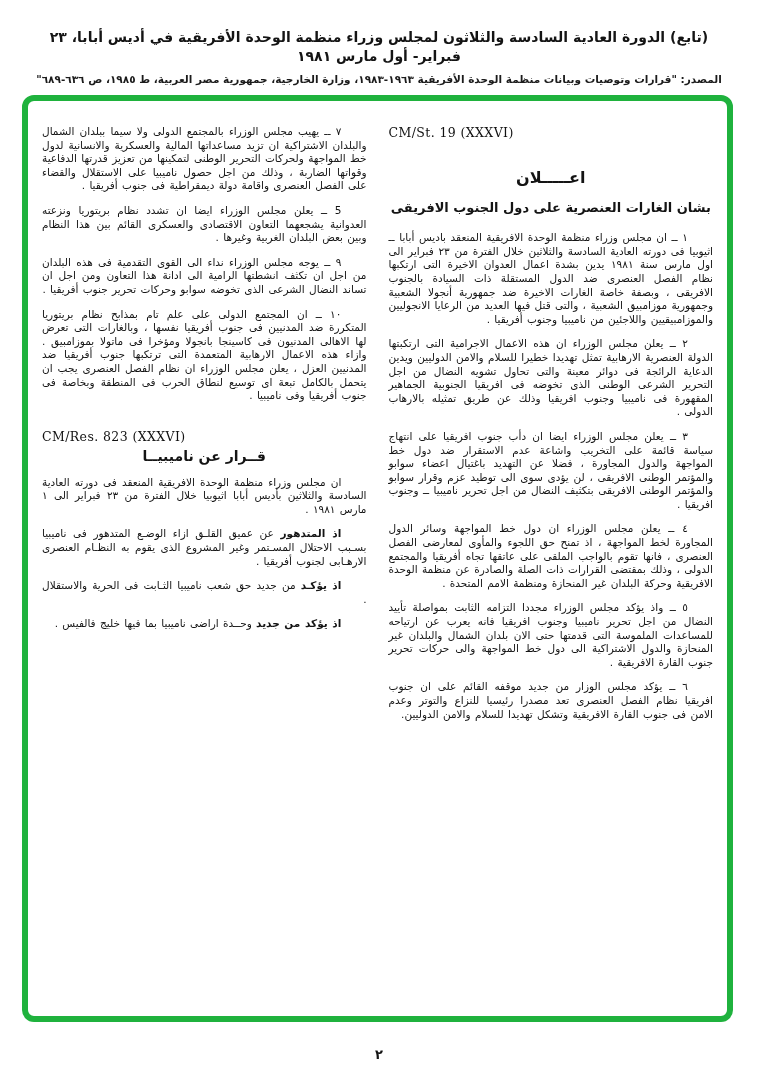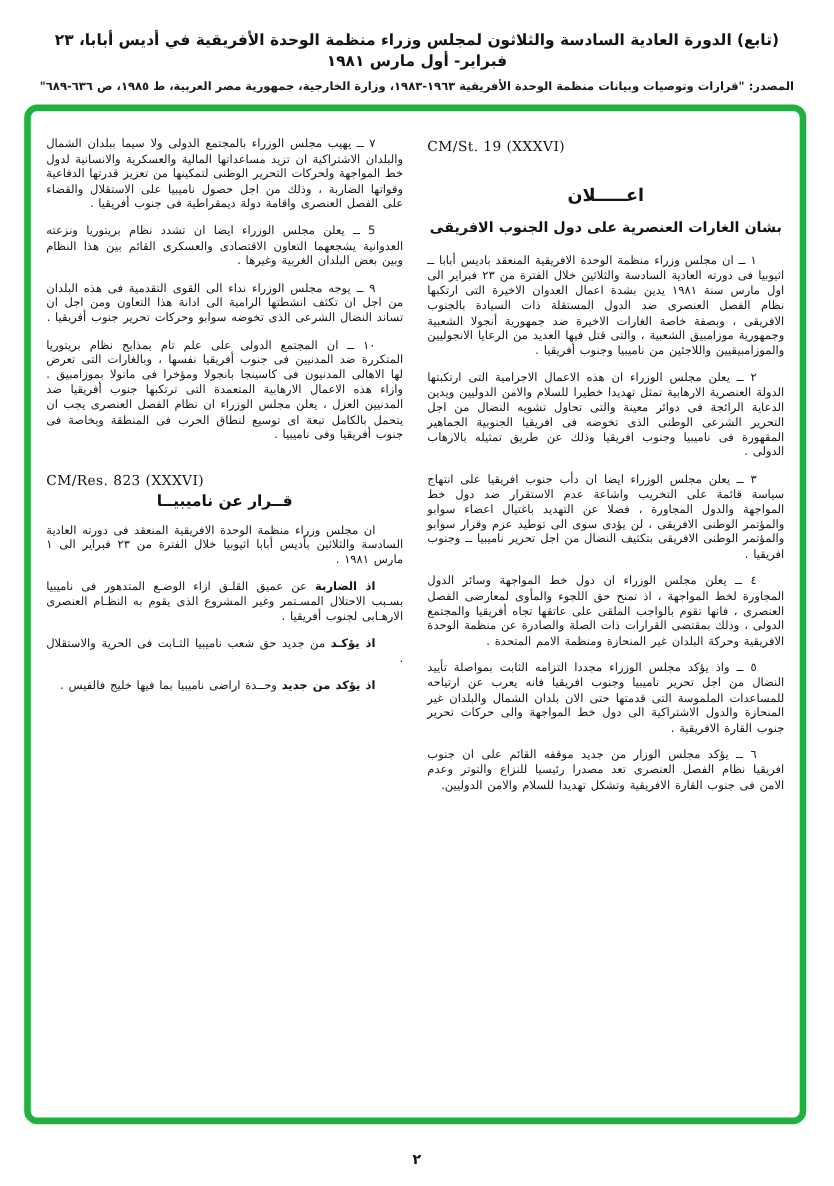--- a/index.html
+++ b/index.html
@@ -131,21 +131,21 @@
     <div class="paras">
         <p>٧ ــ يهيب مجلس الوزراء بالمجتمع الدولى ولا سيما ببلدان الشمال والبلدان الاشتراكية ان تزيد مساعداتها المالية والعسكرية والانسانية لدول خط المواجهة ولحركات التحرير الوطنى لتمكينها من تعزيز قدرتها الدفاعية وقواتها الضاربة ، وذلك من اجل حصول ناميبيا على الاستقلال والقضاء على الفصل العنصرى واقامة دولة ديمقراطية فى جنوب أفريقيا .</p>
         <p>5 ــ يعلن مجلس الوزراء ايضا ان تشدد نظام بريتوريا ونزعته العدوانية يشجعهما التعاون الاقتصادى والعسكرى القائم بين هذا النظام وبين بعض البلدان الغربية وغيرها .</p>
         <p>٩ ــ يوجه مجلس الوزراء نداء الى القوى التقدمية فى هذه البلدان من اجل ان تكثف انشطتها الرامية الى ادانة هذا التعاون ومن اجل ان تساند النضال الشرعى الذى تخوضه سوابو وحركات تحرير جنوب أفريقيا .</p>
         <p>١٠ ــ ان المجتمع الدولى على علم تام بمذابح نظام بريتوريا المتكررة ضد المدنيين فى جنوب أفريقيا نفسها ، وبالغارات التى تعرض لها الاهالى المدنيون فى كاسينجا بانجولا ومؤخرا فى ماتولا بموزامبيق . وازاء هذه الاعمال الارهابية المتعمدة التى ترتكبها جنوب أفريقيا ضد المدنيين العزل ، يعلن مجلس الوزراء ان نظام الفصل العنصرى يجب ان يتحمل بالكامل تبعة اى توسيع لنطاق الحرب فى المنطقة وبخاصة فى جنوب أفريقيا وفى ناميبيا .</p>
       </div>
     <div class="doc-ref res-ref">CM/Res. 823 (XXXVI)</div>
     <h2 class="res-title">قــرار عن ناميبيــا</h2>
     <div class="paras">
         <p>ان مجلس وزراء منظمة الوحدة الافريقية المنعقد فى دورته العادية السادسة والثلاثين بأديس أبابا اثيوبيا خلال الفترة من ٢٣ فبراير الى ١ مارس ١٩٨١ .</p>
-        <p><b>اذ الضاربة</b> عن عميق القلـق ازاء الوضـع المتدهور فى ناميبيا بسـبب الاحتلال المسـتمر وغير المشروع الذى يقوم به النظـام العنصرى الارهـابى لجنوب أفريقيا .</p>
+        <p><b>اذ المتدهور</b> عن عميق القلـق ازاء الوضـع المتدهور فى ناميبيا بسـبب الاحتلال المسـتمر وغير المشروع الذى يقوم به النظـام العنصرى الارهـابى لجنوب أفريقيا .</p>
         <p><b>اذ يؤكـد</b> من جديد حق شعب ناميبيا الثـابت فى الحرية والاستقلال .</p>
         <p><b>اذ يؤكد من جديد</b> وحــدة اراضى ناميبيا بما فيها خليج فالفيس .</p>
       </div>
   </section>
 
 </div>
 
 <div class="page-number">٢</div>
 
 </body></html>

